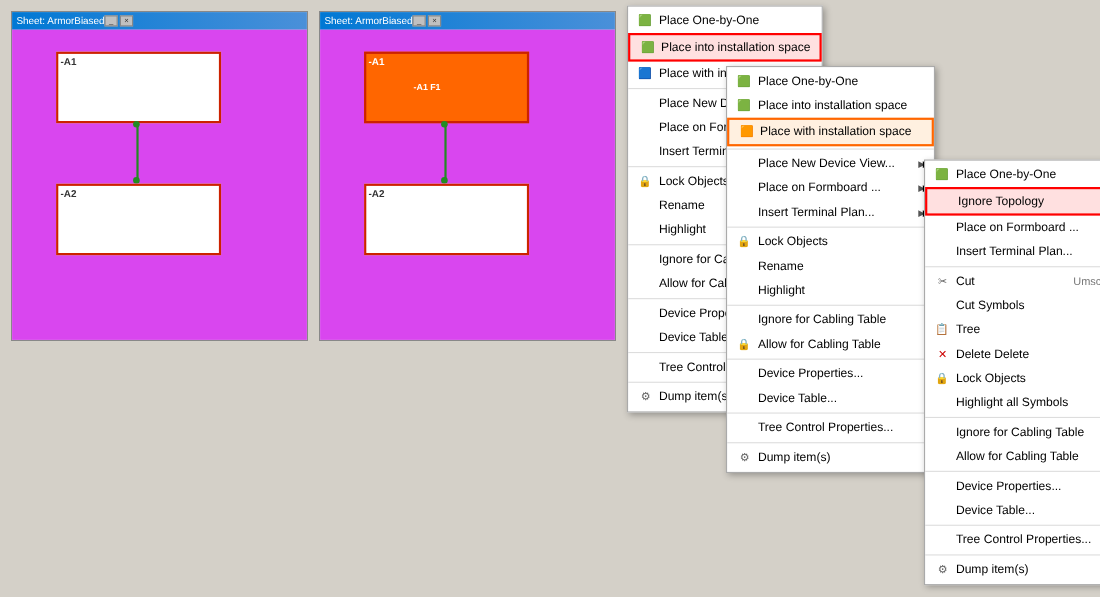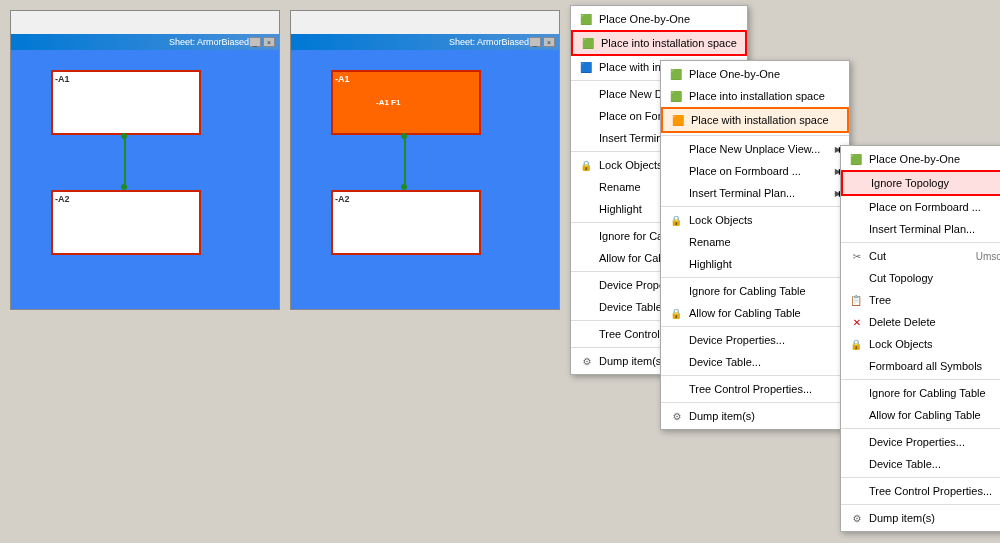--- a/index.html
+++ b/index.html
@@ -20,23 +20,22 @@
       border: 1px solid #888;
       position: relative;
       overflow: hidden;
     }
 
     .panel-titlebar {
       background: linear-gradient(to right, #0078d4, #4a90d9);
       height: 16px;
       display: flex;
       align-items: center;
-      justify-content: flex-end;
+      justify-content: flex-start;
       padding: 0 4px;
-      margin-top: 23px;
     }
 
     .panel-titlebar span {
       color: white;
       font-size: 9px;
     }
 
     .panel-titlebar .win-btns {
       display: flex;
       gap: 2px;
@@ -52,21 +51,21 @@
       align-items: center;
       justify-content: center;
       cursor: pointer;
       color: #333;
     }
 
     .panel-content {
       position: relative;
       width: 100%;
       height: calc(100% - 16px);
-      background: #3b82f6;
+      background: #d946ef;
     }
 
     
     .device-box {
       position: absolute;
       border: 2px solid #cc2200;
       background: white;
     }
 
     .device-box.orange {
@@ -313,21 +312,21 @@
     <span class="menu-icon icon-green">🟩</span>
     <span>Place into installation space</span>
   </div>
   <div class="menu-item" style="background:#fff0e0; border: 2px solid #ff6600;">
     <span class="menu-icon icon-orange">🟧</span>
     <span>Place with installation space</span>
   </div>
   <div class="menu-separator"></div>
   <div class="menu-item submenu-indicator">
     <span class="menu-icon"></span>
-    <span>Place New Unplace View...</span>
+    <span>Place New Device View...</span>
     <span class="menu-arrow">▶</span>
   </div>
   <div class="menu-item submenu-indicator">
     <span class="menu-icon"></span>
     <span>Place on Formboard ...</span>
     <span class="menu-arrow">▶</span>
   </div>
   <div class="menu-item submenu-indicator">
     <span class="menu-icon"></span>
     <span>Insert Terminal Plan...</span>
@@ -394,39 +393,39 @@
     <span>Insert Terminal Plan...</span>
   </div>
   <div class="menu-separator"></div>
   <div class="menu-item">
     <span class="menu-icon icon-gray">✂</span>
     <span>Cut</span>
     <span class="menu-shortcut">Umschalt+Entf</span>
   </div>
   <div class="menu-item">
     <span class="menu-icon"></span>
-    <span>Cut Topology</span>
+    <span>Cut Symbols</span>
   </div>
   <div class="menu-item">
     <span class="menu-icon icon-gray">📋</span>
     <span>Tree</span>
 
   </div>
   <div class="menu-item">
     <span class="menu-icon icon-red">✕</span>
     <span>Delete Delete</span>
   </div>
   <div class="menu-item">
     <span class="menu-icon icon-gold">🔒</span>
     <span>Lock Objects</span>
 
   </div>
   <div class="menu-item">
     <span class="menu-icon"></span>
-    <span>Formboard all Symbols</span>
+    <span>Highlight all Symbols</span>
   </div>
   <div class="menu-separator"></div>
   <div class="menu-item">
     <span class="menu-icon"></span>
     <span>Ignore for Cabling Table</span>
   </div>
   <div class="menu-item">
     <span class="menu-icon"></span>
     <span>Allow for Cabling Table</span>
   </div>

